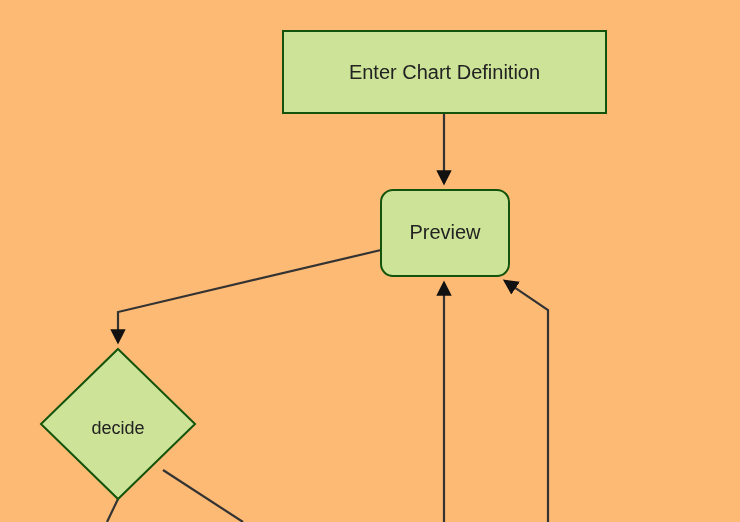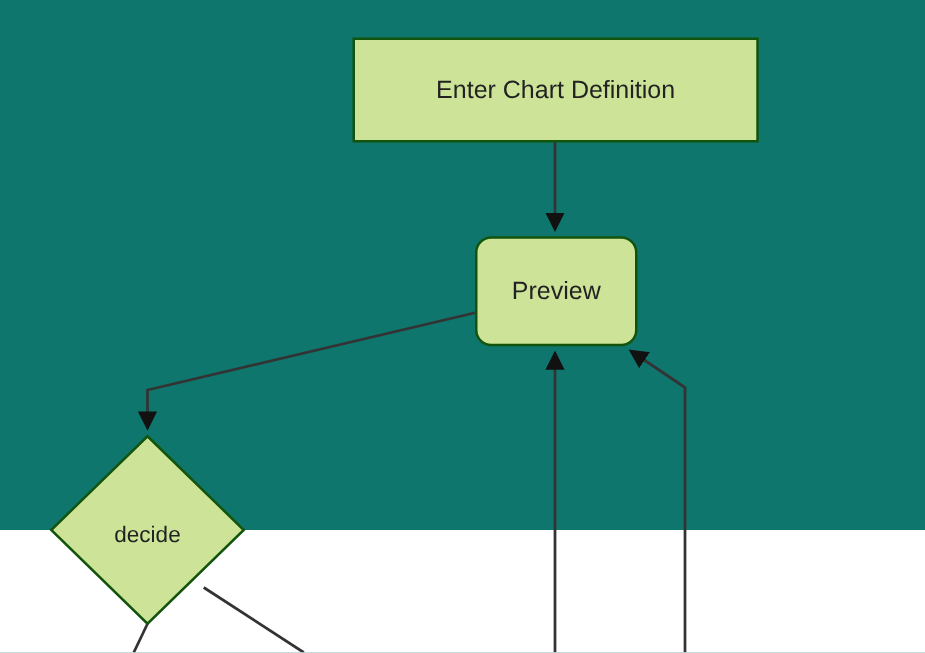--- a/index.html
+++ b/index.html
@@ -9,22 +9,22 @@
   }
   body {
     width: 740px;
     height: 522px;
     overflow: hidden;
     font-family: "Liberation Sans", sans-serif;
   }
   #flowchart-root {
     position: relative;
     width: 740px;
-    height: 424px;
-    background: #0f766e;
+    height: 522px;
+    background: #fdba74;
   }
   #flow-svg {
     position: absolute;
     top: 0;
     left: 0;
     width: 740px;
     height: 522px;
     display: block;
   }
   .node-shape {

